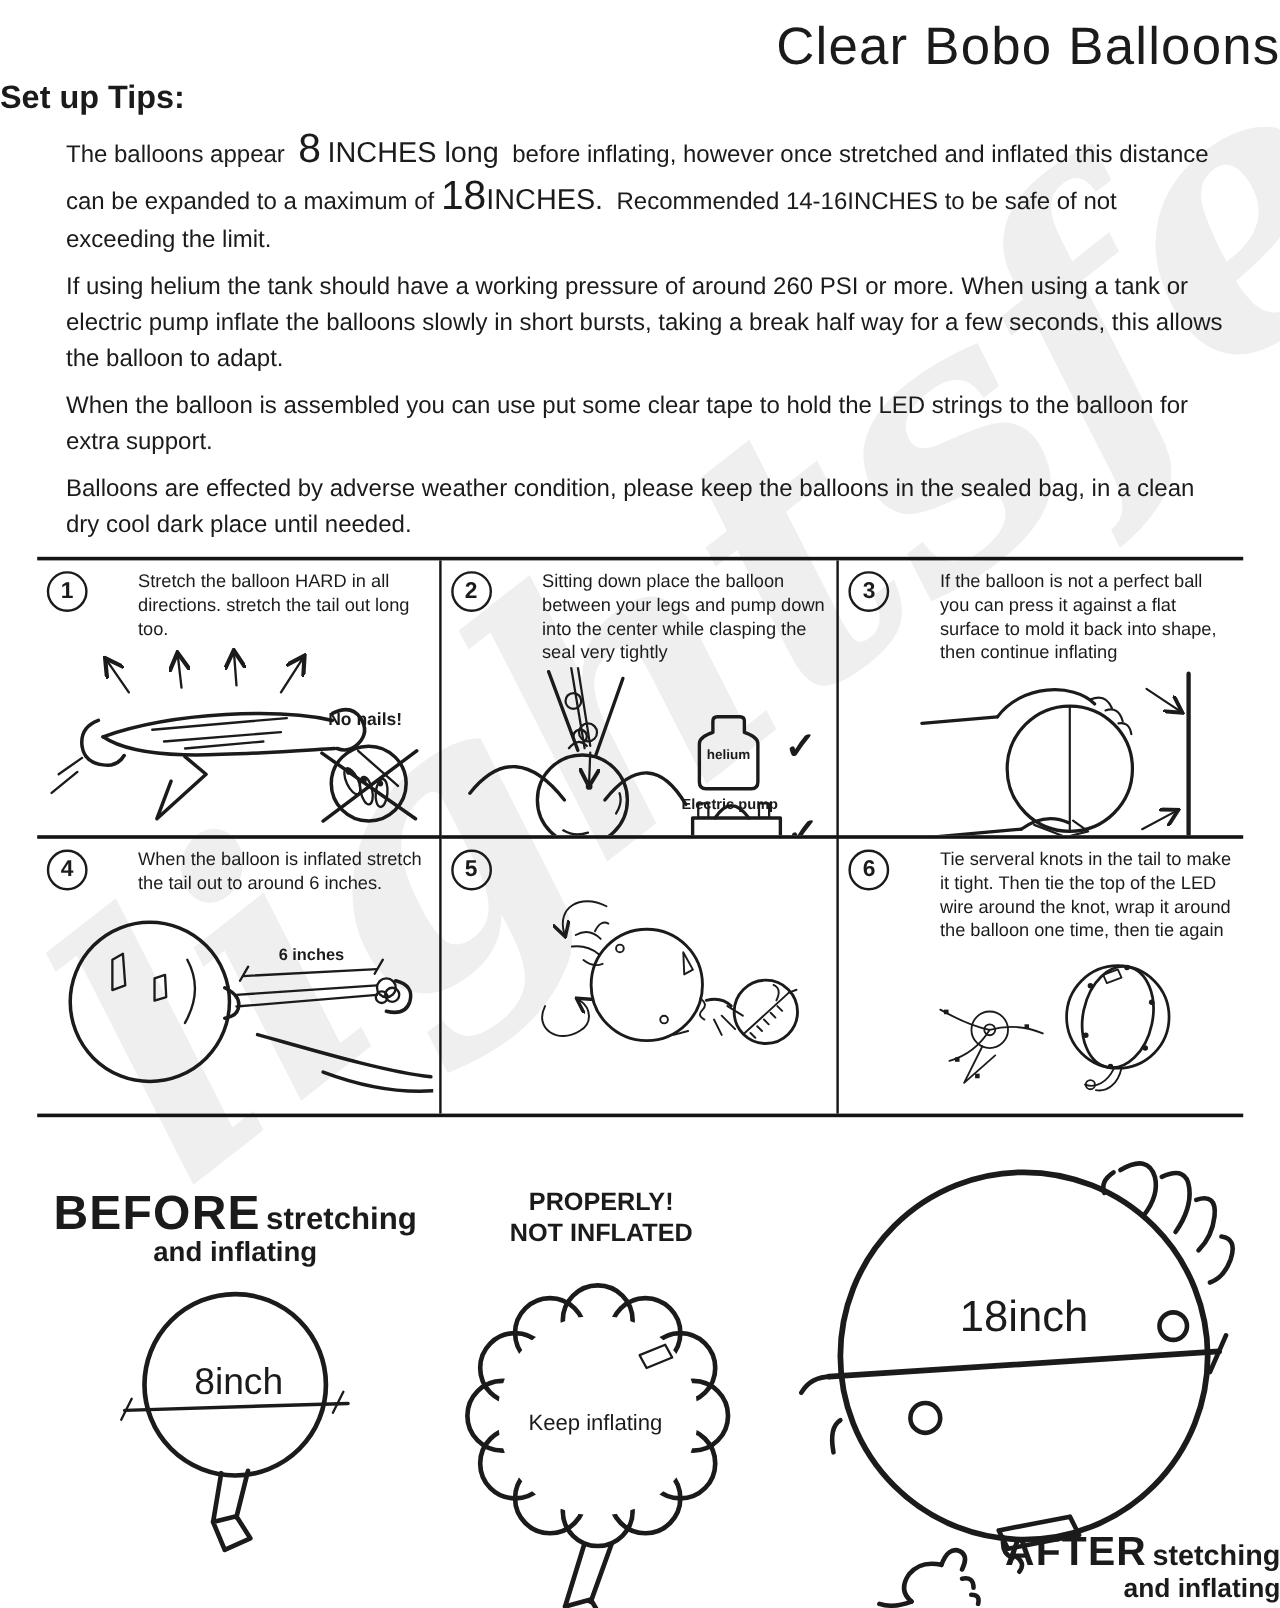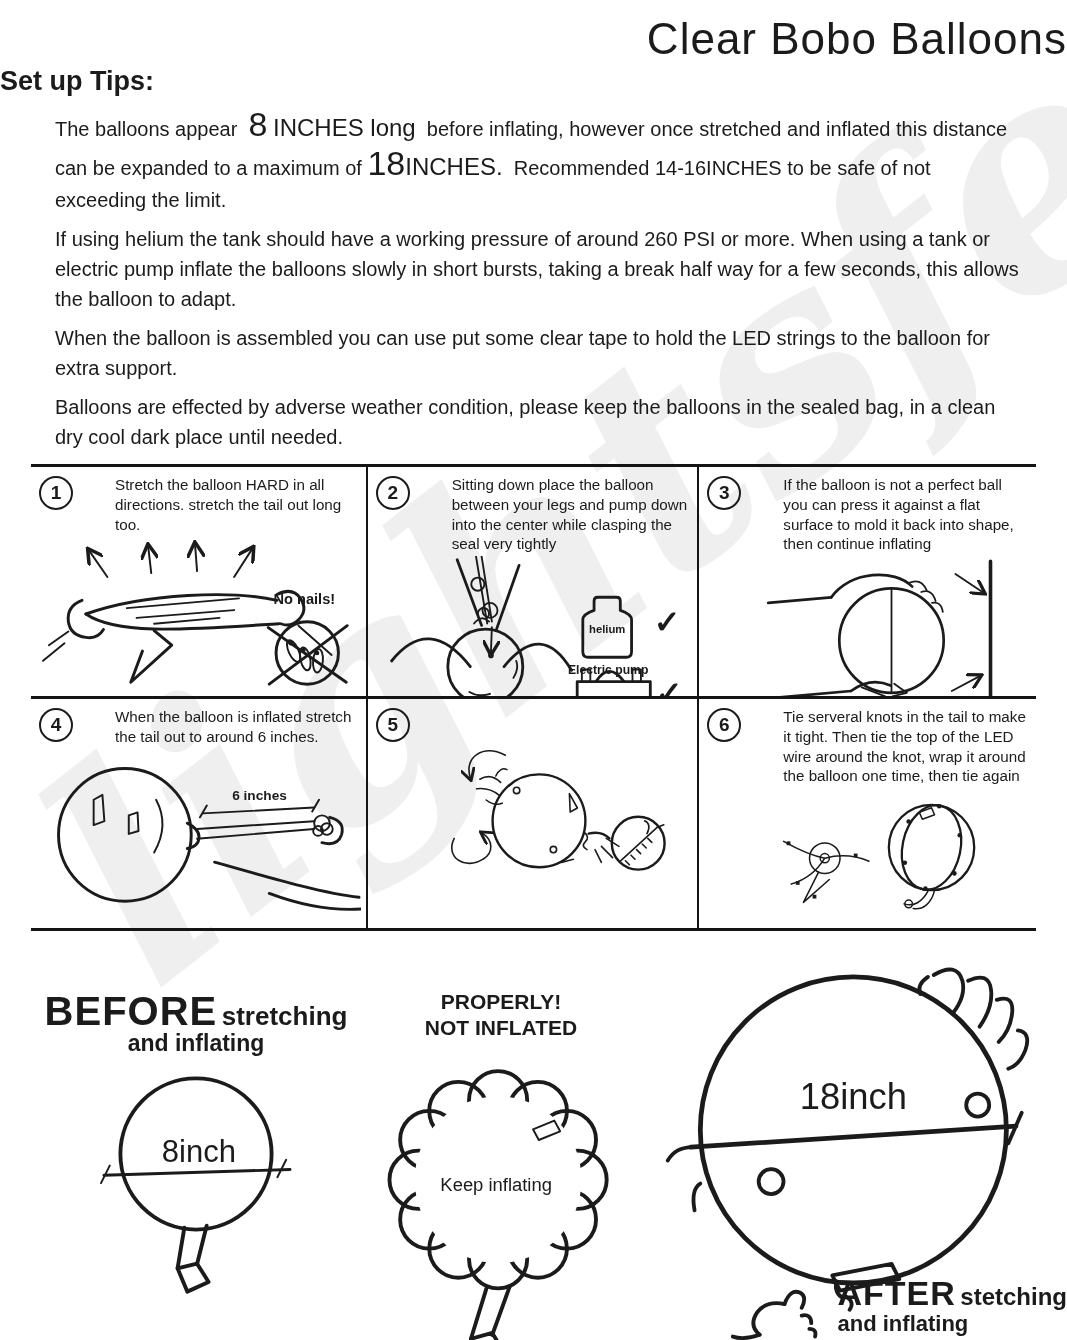--- a/index.html
+++ b/index.html
@@ -68,21 +68,21 @@
   
   .figures{display:flex;margin:0 0 0 31px;height:420px;}
   .fig-before{width:330px;padding-top:58px;text-align:center;}
   .fig-notinflated{width:280px;padding-top:58px;text-align:center;}
   .fig-after{width:420px;position:relative;padding-top:18px;}
   .before-title1{font-size:40px;font-weight:700;letter-spacing:1px;}
   .before-title2{font-size:26px;font-weight:700;}
   .before-sub{font-size:23px;font-weight:700;margin-top:-4px;}
   .ni-title{font-size:21px;font-weight:700;line-height:1.25;}
   .after-caption{
-    position:absolute;right:-6px;bottom:14px;text-align:left;z-index:2;
+    position:absolute;right:-6px;bottom:14px;text-align:right;z-index:2;
   }
   .after-big{font-size:34px;font-weight:700;letter-spacing:1px;}
   .after-small{font-size:24px;font-weight:700;}
   .after-sub{font-size:22px;font-weight:700;margin-top:-2px;}
 </style>
 </head>
 <body>
 
 <div class="watermark">lightsfever</div>
 

